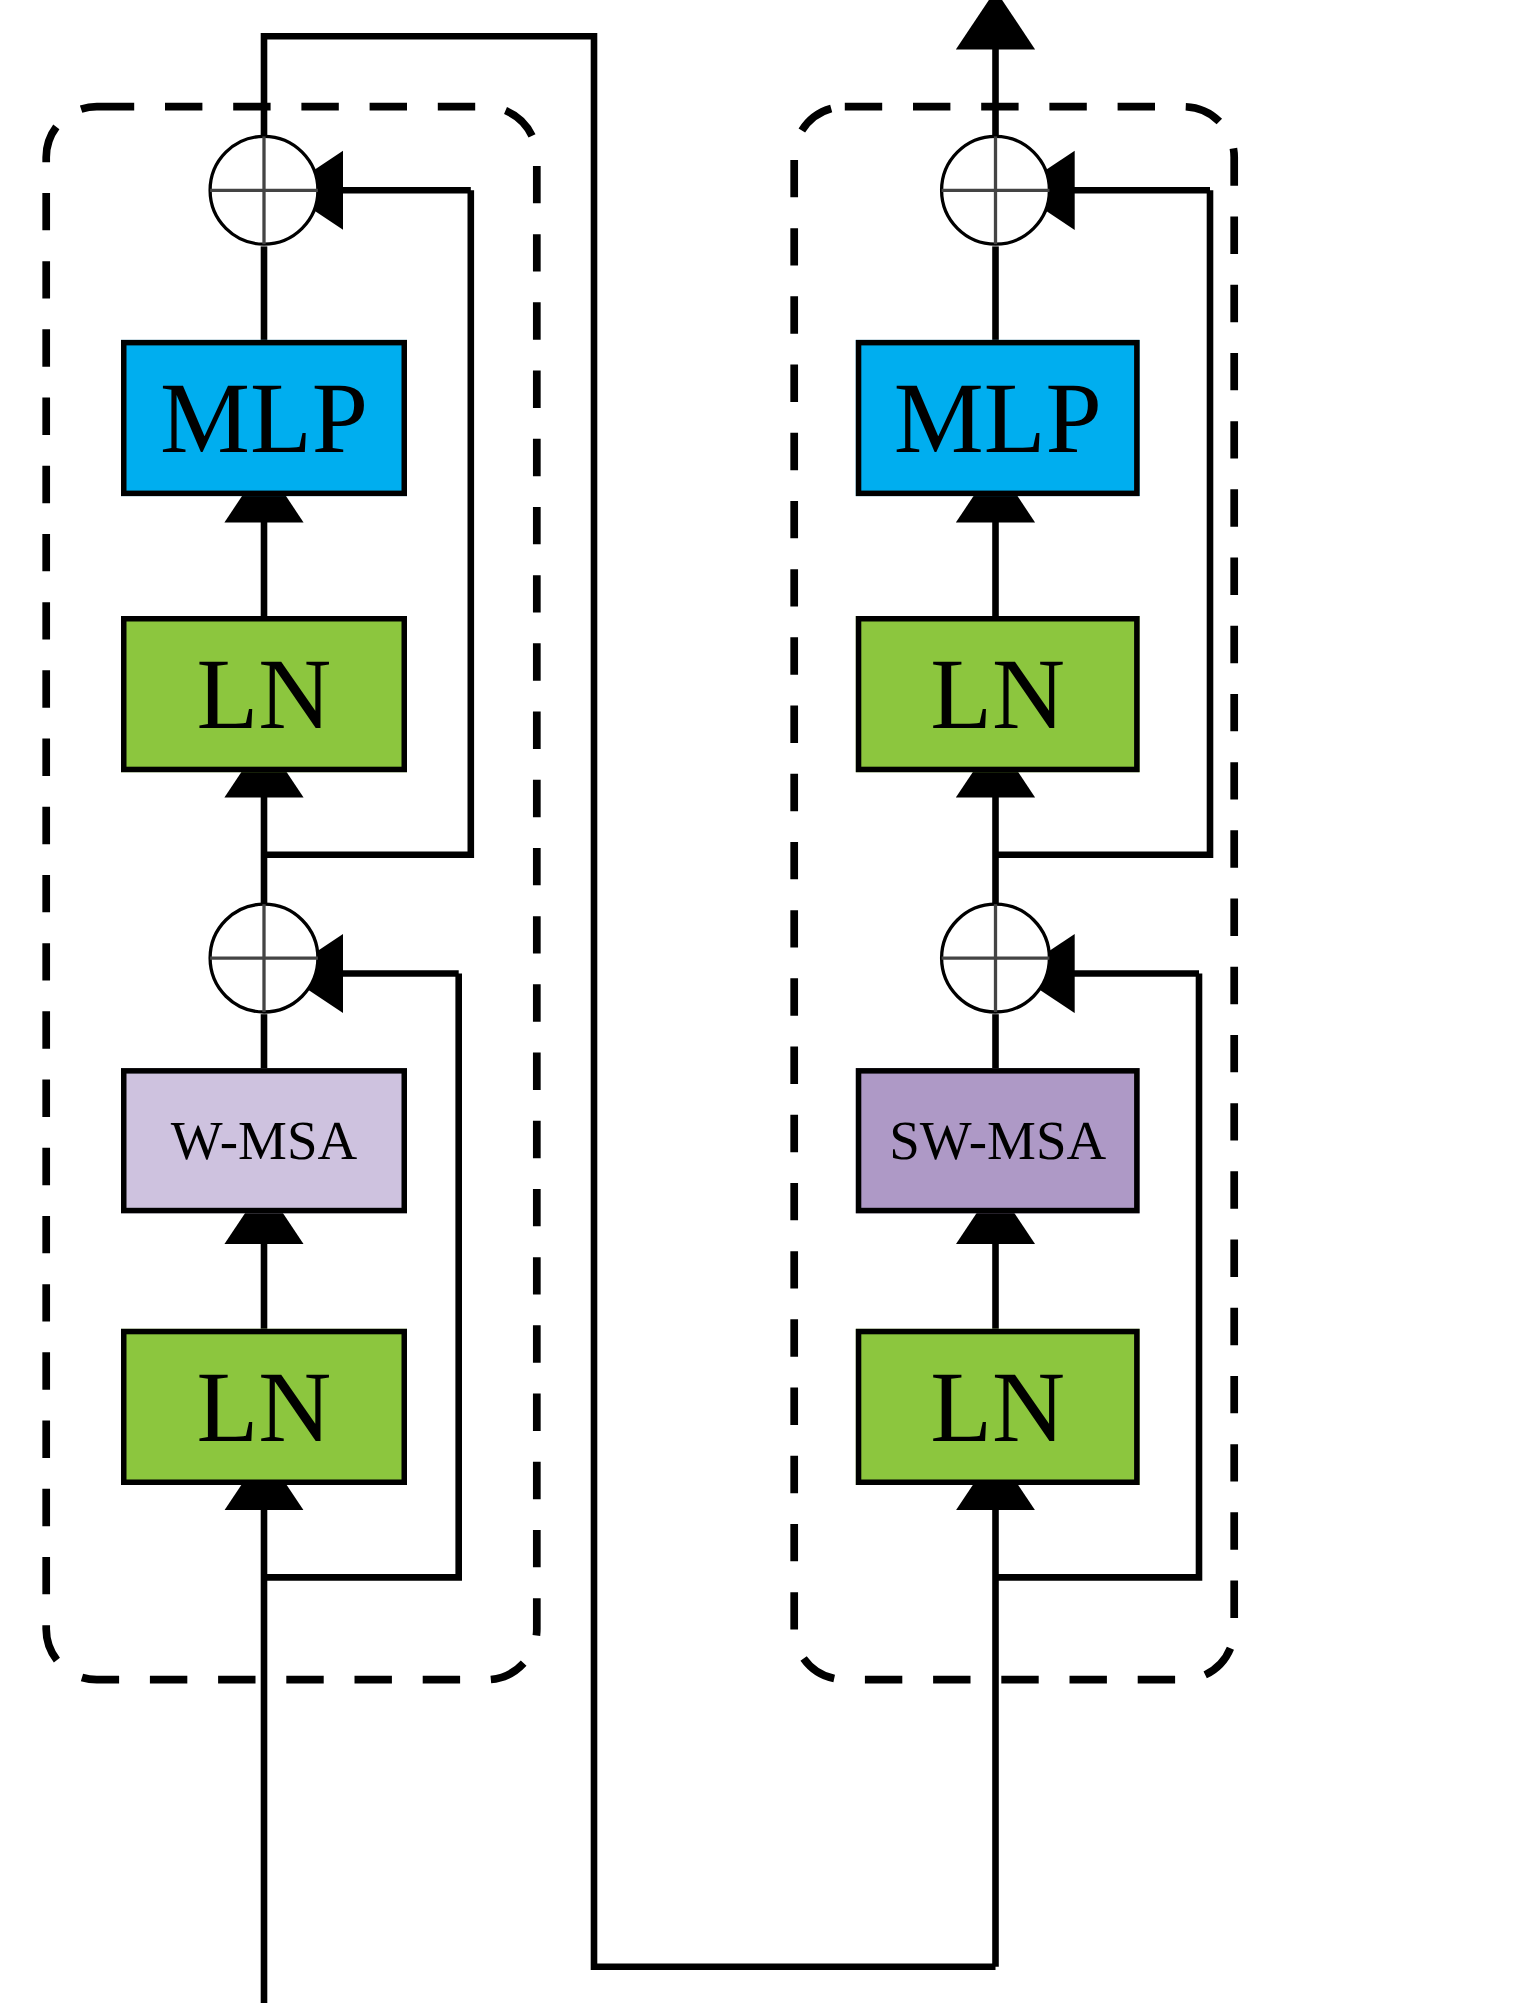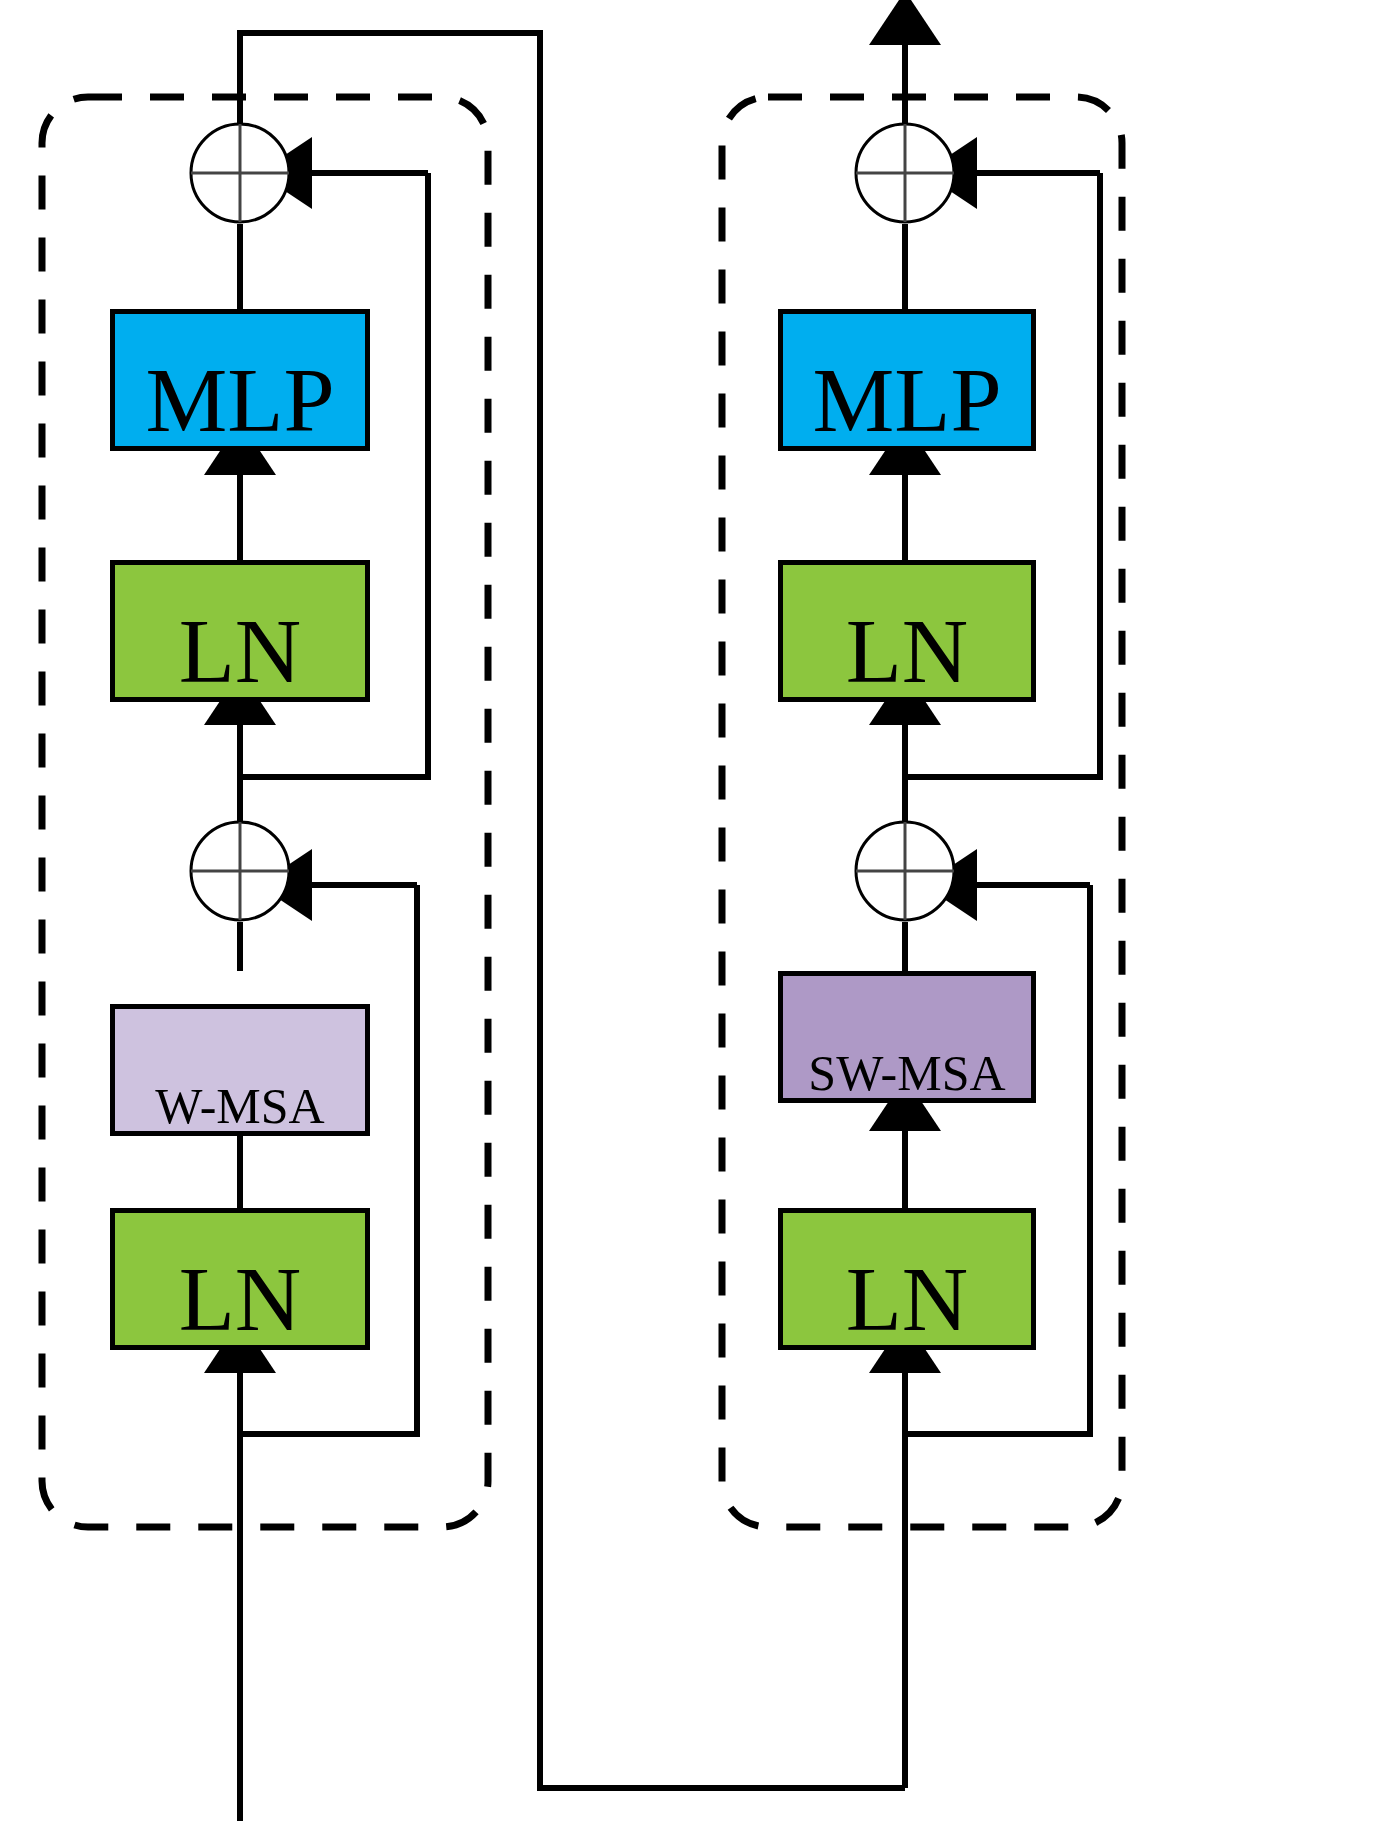--- a/index.html
+++ b/index.html
@@ -1,20 +1,20 @@
 <!DOCTYPE html>
 <html><head>
 <meta charset="utf-8">
 <style>
   html,body{margin:0;padding:0;background:#ffffff;}
   body{font-family:"Liberation Serif", serif;}
   #stage{position:relative;width:1384px;height:1821px;background:#fff;overflow:hidden;}
   #stage svg{position:absolute;left:0;top:0;}
   .node{position:absolute;box-sizing:border-box;border:5px solid #000;
-        display:flex;align-items:flex-end;justify-content:center;
+        display:flex;align-items:center;justify-content:center;
         font-family:"Liberation Serif", serif;color:#000;line-height:1;}
   .node.big{font-size:92px;}
   .node.msa{font-size:50px;}
 </style>
 </head>
 <body>
 
 <div id="stage">
 
   <svg width="1384" height="1821" viewBox="0 0 1384 1821">
@@ -79,21 +79,21 @@
       <line x1="905" y1="822" x2="905" y2="920"></line>
     </g>
   </svg>
 
   <div class="node big" style="left:110px;top:309px;width:260px;height:142px;background:#00AEEF;">
     <span>MLP</span>
   </div>
   <div class="node big" style="left:110px;top:560px;width:260px;height:142px;background:#8CC63E;">
     <span>LN</span>
   </div>
-  <div class="node msa" style="left:110px;top:1004px;width:260px;height:132px;background:#CEC2DF;">
+  <div class="node msa" style="left:110px;top:971px;width:260px;height:132px;background:#CEC2DF;">
     <span>W-MSA</span>
   </div>
   <div class="node big" style="left:110px;top:1208px;width:260px;height:142px;background:#8CC63E;">
     <span>LN</span>
   </div>
 
   <div class="node big" style="left:778px;top:309px;width:258px;height:142px;background:#00AEEF;">
     <span>MLP</span>
   </div>
   <div class="node big" style="left:778px;top:560px;width:258px;height:142px;background:#8CC63E;">

